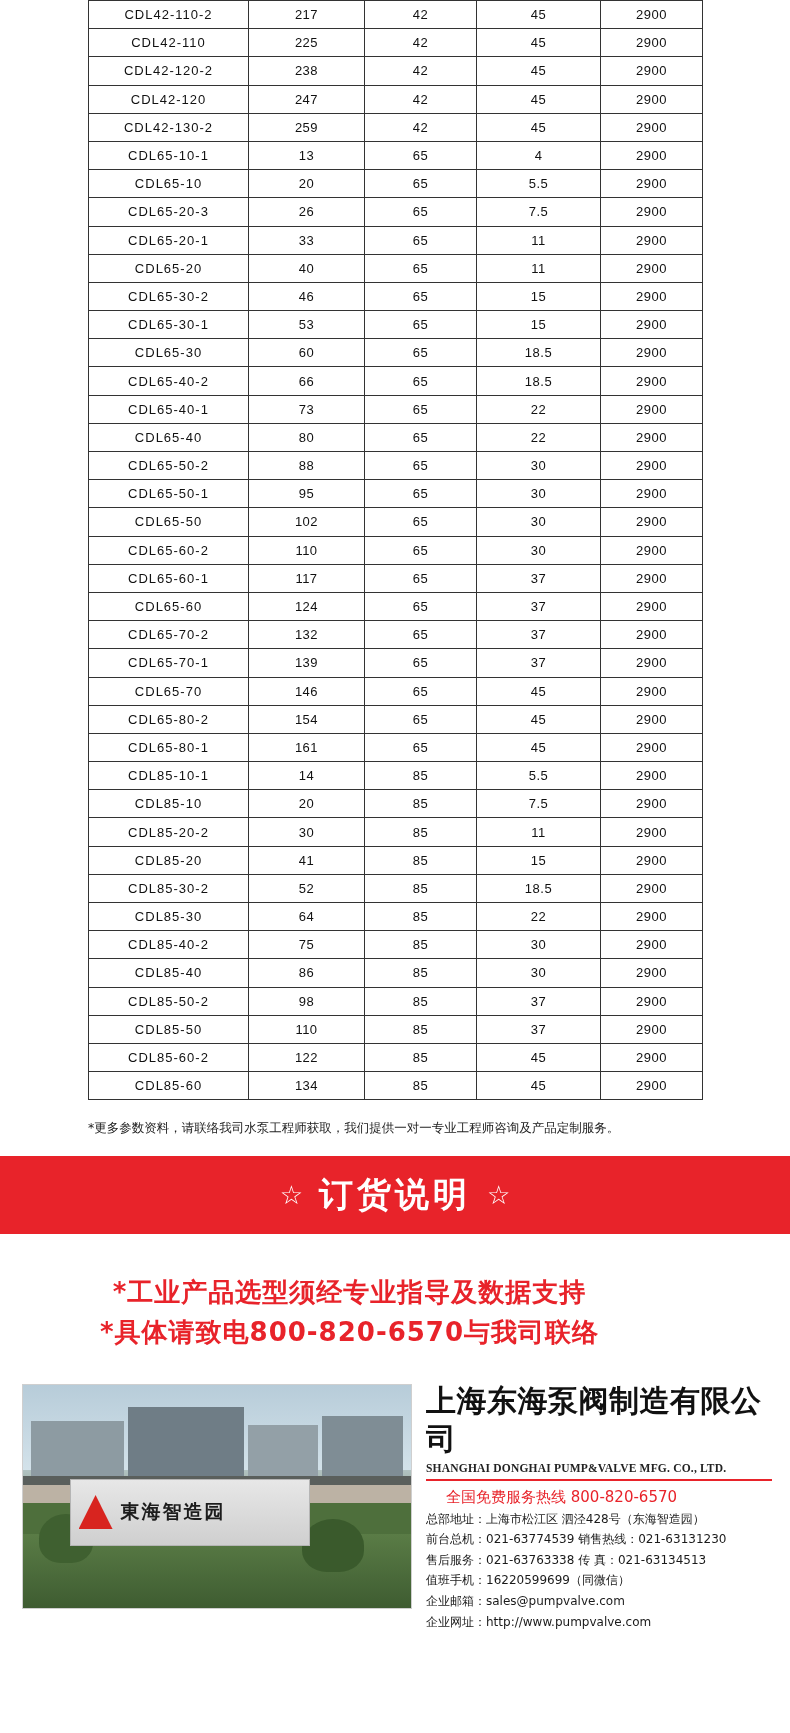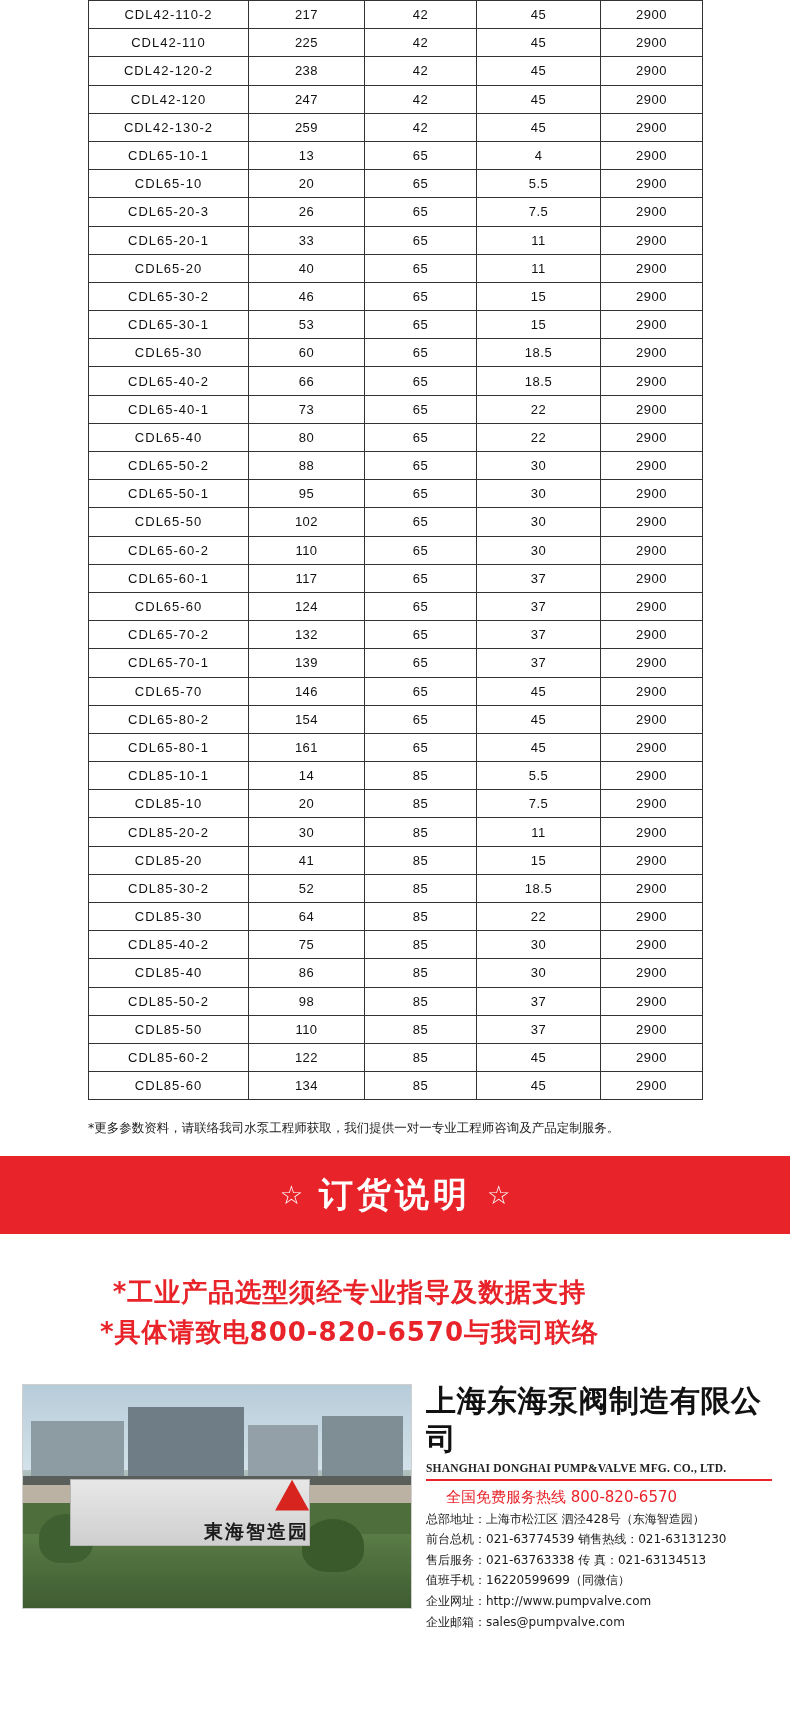--- a/index.html
+++ b/index.html
@@ -127,21 +127,21 @@
   .ph-roofline { position:absolute; left:0; top:41%; width:100%; height:4%; background:#5a5f5c; }
   .ph-road { position:absolute; left:0; top:45%; width:100%; height:8%; background:#bcb2a4; }
   .ph-hedge { position:absolute; left:0; top:53%; width:100%; height:14%; background:#4e6f3c; }
   .ph-grass { position:absolute; left:0; top:67%; width:100%; height:33%; background:linear-gradient(to bottom,#5a7c46,#3e5c31); }
   .ph-bush1 { position:absolute; left:4%; top:58%; width:14%; height:22%; background:#3f6030; border-radius:50% 50% 40% 40%; }
   .ph-bush2 { position:absolute; left:72%; top:60%; width:16%; height:24%; background:#3a5a2c; border-radius:50% 50% 40% 40%; }
   .ph-sign {
     position:absolute; left:12%; top:42%; width:62%; height:30%;
     background: linear-gradient(to bottom,#e7e7e7,#cfcfcf);
     border:1px solid #b5b5b5;
-    display:flex; align-items:flex-end; gap:8px; padding-left:8px;flex-direction:column;
+    display:flex; align-items:center; gap:8px; padding-left:8px;
   }
   .ph-sign-logo {
     width: 34px; height: 34px;
     background:#d8241f;
     clip-path: polygon(50% 0%, 100% 100%, 0% 100%);
   }
   .ph-sign-text {
     color:#1c1c1c;
     font-size:19px;
     font-weight:bold;
@@ -513,17 +513,17 @@
   <div class="footer-info">
     <div class="co-name-cn">上海东海泵阀制造有限公司</div>
     <div class="co-name-en">SHANGHAI DONGHAI PUMP&amp;VALVE MFG. CO., LTD.</div>
     <div class="co-rule"></div>
     <div class="hotline">全国免费服务热线  800-820-6570</div>
     <div id="contact-list">
         <div class="contact-line">总部地址：上海市松江区  泗泾428号（东海智造园）</div>
         <div class="contact-line">前台总机：021-63774539   销售热线：021-63131230</div>
         <div class="contact-line">售后服务：021-63763338   传    真：021-63134513</div>
         <div class="contact-line">值班手机：16220599699（同微信）</div>
+        <div class="contact-line">企业邮箱：sales@pumpvalve.com</div>
         <div class="contact-line">企业网址：http://www.pumpvalve.com</div>
-        <div class="contact-line">企业邮箱：sales@pumpvalve.com</div>
       </div>
   </div>
 </div>
 
 </body></html>

